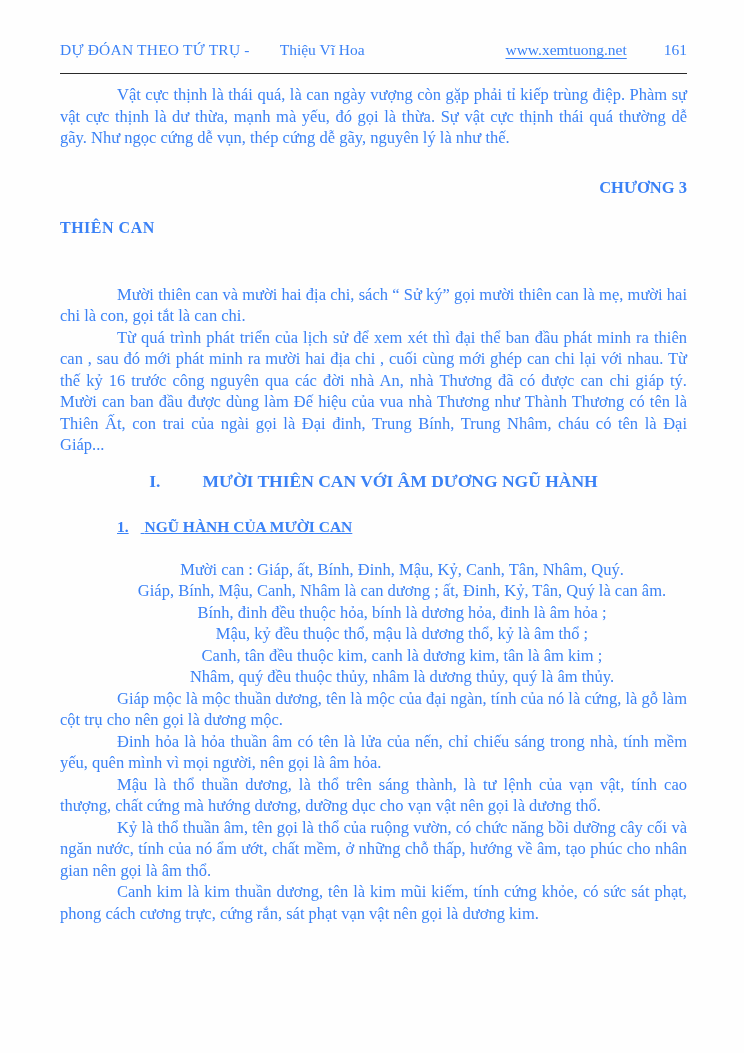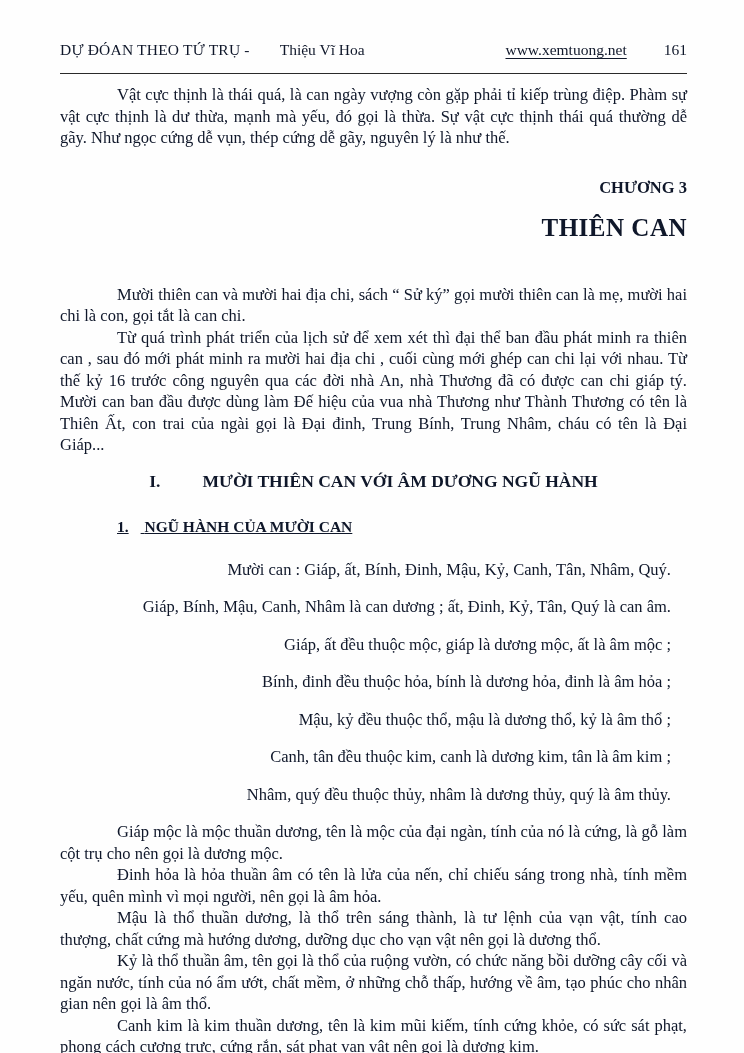--- a/index.html
+++ b/index.html
@@ -2,21 +2,21 @@
 <html><head>
 <meta charset="utf-8">
 <style>
   html, body { margin: 0; padding: 0; background: #ffffff; }
   .page {
     position: relative;
     width: 744px;
     height: 1053px;
     margin: 0 auto;
     background: #fefefe;
-    color: #0f172a;
+    color: #3b82f6;
     font-family: "Liberation Serif", "DejaVu Serif", serif;
     box-sizing: border-box;
     padding: 40px 57px 0 60px;
     overflow: hidden;
   }
   
   .hdr {
     display: flex;
     align-items: baseline;
     font-size: 15.5px;
@@ -43,22 +43,22 @@
   .intro { margin-top: 10px; }
   .chapter-label {
     margin: 28px 0 0 0;
     text-align: right;
     font-size: 16.5px;
     font-weight: bold;
     line-height: 22px;
   }
   .chapter-title {
     margin: 15px 0 0 0;
-    text-align: right;
-    font-size: 25px;
+    text-align: left;
+    font-size: 16px;
     font-weight: bold;
     line-height: 28px;
     letter-spacing: 0.5px;
   }
   .lead-1 { margin-top: 42px; }
   .section-heading {
     margin: 14px 0 0 0;
     display: flex;
     justify-content: center;
     gap: 42px;
@@ -73,22 +73,22 @@
     font-weight: bold;
     line-height: 20px;
     text-decoration: underline;
   }
   .subsection-heading .ss-num { margin-right: 12px; }
   .stem-list { margin-top: 22px; }
   .list-line {
     font-size: 16.5px;
     line-height: 21.5px;
     padding-left: 57px;
-    margin: 16px;
-    text-align: right;
+    margin: 0;
+    text-align: center;
     text-indent: 0;
   }
 </style>
 </head>
 <body>
 
 <div class="page">
 
   <div class="hdr">
     <span class="h-title">DỰ ĐÓAN THEO TỨ TRỤ -</span>
@@ -113,21 +113,20 @@
   </h3>
 
   <h4 class="subsection-heading">
     <span class="ss-num">1.</span>
     <span>NGŨ HÀNH CỦA MƯỜI CAN</span>
   </h4>
 
   <div class="stem-list">
     <p class="list-line">Mười can : Giáp, ất, Bính, Đinh, Mậu, Kỷ, Canh, Tân, Nhâm, Quý.</p>
     <p class="list-line">Giáp, Bính, Mậu, Canh, Nhâm là can dương ; ất, Đinh, Kỷ, Tân, Quý là can âm.</p>
-    <p class="list-line">Giáp, ất đều thuộc mộc, giáp là dương mộc, ất là âm mộc ;</p>
     <p class="list-line">Bính, đinh đều thuộc hỏa, bính là dương hỏa, đinh là âm hỏa ;</p>
     <p class="list-line">Mậu, kỷ đều thuộc thổ, mậu là dương thổ, kỷ là âm thổ ;</p>
     <p class="list-line">Canh, tân đều thuộc kim, canh là dương kim, tân là âm kim ;</p>
     <p class="list-line">Nhâm, quý đều thuộc thủy, nhâm là dương thủy, quý là âm thủy.</p>
   </div>
 
   <p class="para">Giáp mộc là mộc thuần dương, tên là mộc của đại ngàn, tính của nó là cứng, là gỗ làm cột trụ cho nên gọi là dương mộc.</p>
   <p class="para">Đinh hỏa là hỏa thuần âm có tên là lửa của nến, chỉ chiếu sáng trong nhà, tính mềm yếu, quên mình vì mọi người, nên gọi là âm hỏa.</p>
   <p class="para">Mậu là thổ thuần dương, là thổ trên sáng thành, là tư lệnh của vạn vật, tính cao thượng, chất cứng mà hướng dương, dưỡng dục cho vạn vật nên gọi là dương thổ.</p>
   <p class="para">Kỷ là thổ thuần âm, tên gọi là thổ của ruộng vườn, có chức năng bồi dưỡng cây cối và ngăn nước, tính của nó ẩm ướt, chất mềm, ở những chỗ thấp, hướng về âm, tạo phúc cho nhân gian nên gọi là âm thổ.</p>

